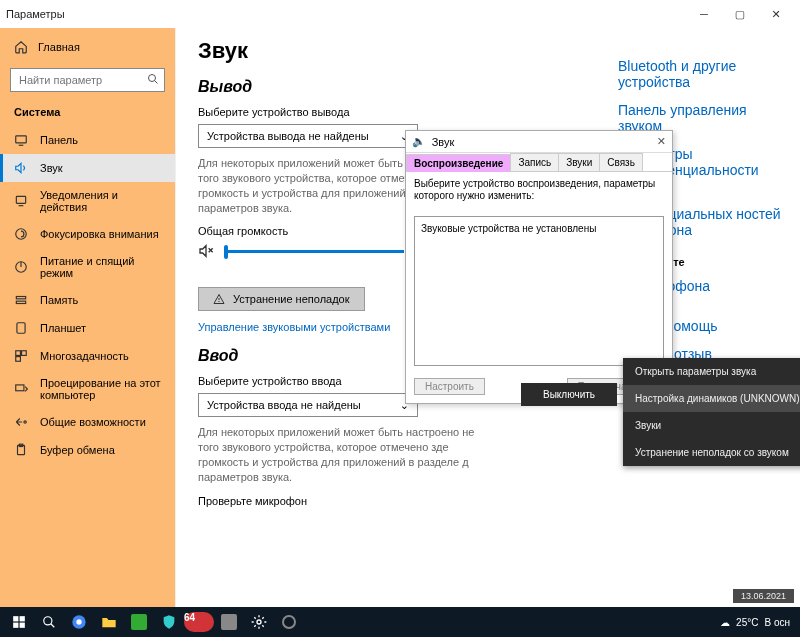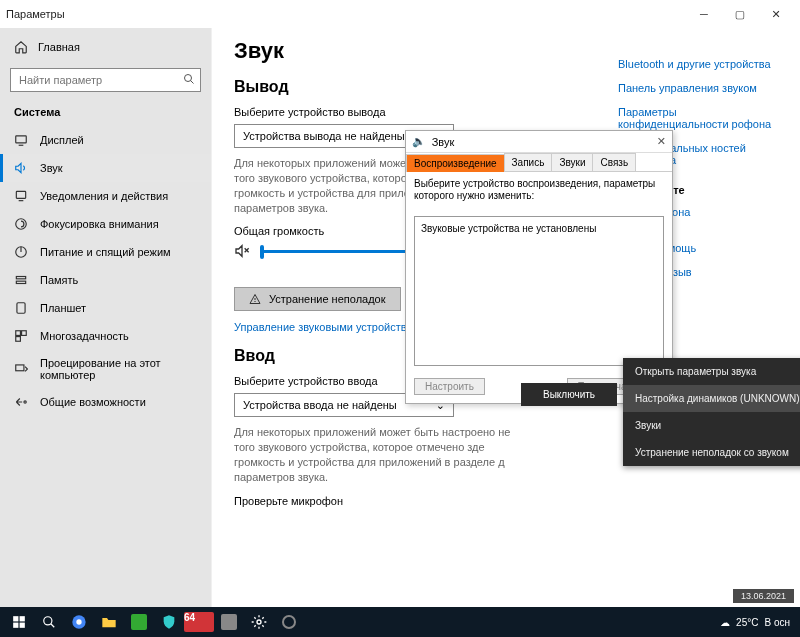--- a/index.html
+++ b/index.html
@@ -7,74 +7,74 @@
 
 
 .titlebar { height: 28px; display: flex; align-items: center; padding: 0 6px; background: #fff; }
 .titlebar .title { font-size: 11px; color: #222; }
 .titlebar .win-controls { margin-left: auto; display: flex; }
 .titlebar .win-controls > div { width: 36px; height: 28px; display: flex; align-items: center; justify-content: center; color: #333; }
 
 .main { display: flex; height: calc(100% - 28px - 30px); }
 
 
-.sidebar { width: 212px; background: #e5e5e5; padding: 6px 0; display: flex; flex-direction: column; gap: 0; border-right: 1px solid #f0f0f0; }
+.sidebar { width: 176px; background: #fdba74; padding: 6px 0; display: flex; flex-direction: column; gap: 0; border-right: 1px solid #f0f0f0; }
 .home-row { display: flex; align-items: center; gap: 10px; padding: 6px 14px; font-size: 11px; }
 .search-wrap { margin: 8px 10px 10px; position: relative; }
 .search-wrap input { width: 100%; height: 24px; padding: 0 24px 0 8px; font-size: 11px; border: 1px solid #888; background: #fff; }
 .search-wrap .sicon { position: absolute; right: 6px; top: 5px; color: #555; }
 .group-label { padding: 4px 14px 8px; font-weight: 600; font-size: 11px; }
 .nav-item { display: flex; align-items: center; gap: 12px; padding: 7px 14px; font-size: 11px; cursor: default; }
 .nav-item.active { background: #e6e6e6; border-left: 3px solid #0078d4; padding-left: 11px; }
 .nav-icon { width: 14px; color: #444; display: inline-flex; }
 
 
 .content { flex: 1; padding: 10px 22px; overflow: hidden; position: relative; }
 h1 { font-size: 22px; font-weight: 600; margin-bottom: 14px; }
-h2 { font-size: 16px; font-weight: 600; margin: 14px 0 10px; }
+h2 { font-size: 16px; font-weight: 600; margin: 14px 0 10px; font-style: italic; }
 .field-label { font-size: 11px; margin-bottom: 6px; }
 .combo { width: 220px; height: 24px; border: 1px solid #888; display: flex; align-items: center; padding: 8px 8px; font-size: 11px; justify-content: space-between; margin-bottom: 8px; }
 .desc { font-size: 11px; color: #666; max-width: 280px; line-height: 1.35; margin-bottom: 10px; }
 .vol-row { display: flex; align-items: center; gap: 10px; }
 .vol-slider { width: 180px; height: 3px; background: #0078d4; position: relative; }
 .vol-slider:after { content:''; position:absolute; left:0; top:-5px; width:4px; height:14px; background:#0078d4; border-radius:2px;}
 .ts-btn { margin-top: 28px; background: #ccc; border: 1px solid #999; padding: 5px 14px; font-size: 11px; display: inline-flex; align-items: center; gap: 8px; }
 .link { color: #0067c0; font-size: 11px; display: block; margin-top: 10px; }
 
 
 .rail { width: 190px; padding: 30px 10px 0 8px; }
 .rail h3 { font-size: 11px; font-weight: 600; margin-bottom: 10px; }
-.rail a { display: block; color: #0067c0; font-size: 11px; margin-bottom: 12px; text-decoration: none; }
+.rail a { display: block; color: #0067c0; font-size: 14px; margin-bottom: 12px; text-decoration: none; }
 
 
 .dlg { position: absolute; left: 405px; top: 130px; width: 268px; background: #fff; border: 1px solid #aaa; box-shadow: 2px 2px 6px rgba(0,0,0,0.2); }
 .dlg-title { height: 22px; display: flex; align-items: center; padding: 0 6px; font-size: 11px; gap: 6px; border-bottom: 1px solid #ddd; }
 .dlg-title .x { margin-left: auto; color: #555; }
 .tabs { display: flex; font-size: 10px; border-bottom: 1px solid #ccc; }
 .tab { padding: 3px 7px; border: 1px solid #ccc; border-bottom: none; margin-right: -1px; background: #f0f0f0; }
-.tab.active { background: #f97316; position: relative; top: 1px; }
+.tab.active { background: #f0abfc; position: relative; top: 1px; font-weight: bold; }
 .dlg-body { padding: 6px 8px 8px; }
 .dlg-body .hint { font-size: 10px; margin-bottom: 14px; line-height: 1.2; }
 .device-list { border: 1px solid #999; height: 150px; padding: 6px; font-size: 10px; }
 .dlg-btns { padding: 4px 8px 8px; display: flex; gap: 6px; }
 .dlg-btns button { font-size: 10px; padding: 2px 10px; background: #eee; border: 1px solid #aaa; color: #888; }
 .dlg-btns .spacer { flex: 1; }
 
 
 .vol-flyout { position: absolute; left: 521px; top: 383px; background: #2b2b2b; color: #fff; padding: 6px 22px; font-size: 10px; }
 
 
 .ctxmenu { position: absolute; left: 623px; top: 358px; width: 208px; background: #2b2b2b; color: #eee; box-shadow: 0 2px 6px rgba(0,0,0,.4); }
 .ctxmenu .mi { padding: 8px 12px; font-size: 10px; display: flex; align-items: center; justify-content: space-between; }
 .ctxmenu .mi.hl { background: #4a4a4a; }
 
 
 .taskbar { position: absolute; left:0; right:0; bottom:0; height: 30px; background: #0d1a26; display: flex; align-items: center; padding: 0 4px; color: #fff; }
 .tb-item { width: 30px; height: 30px; display: flex; align-items: center; justify-content: center; font-size: 13px; }
-.tb-red { background: #d13438; font-size: 10px; font-weight: bold; width: 44px; height: 20px; border-radius: 2px; }
+.tb-red { background: #d13438; font-size: 10px; font-weight: bold; width: 44px; height: 20px; border-radius: 10px; }
 .tb-right { margin-left: auto; display: flex; align-items: center; gap: 6px; font-size: 10px; padding-right: 6px; }
 
 
 .date-float { position: absolute; right: 6px; bottom: 34px; background: #4a4a4a; color: #eee; font-size: 9px; padding: 2px 8px; }
 
 svg { display: block; }
 </style>
 </head>
 <body>
 
@@ -108,21 +108,21 @@
     </div>
     <div class="group-label">Система</div>
 
     <div class="nav-item">
         <span class="nav-icon">
           <svg width="14" height="14" viewBox="0 0 24 24" fill="none" stroke="#333" stroke-width="2">
             <rect x="3" y="5" width="18" height="12" rx="1"></rect>
             <line x1="8" y1="21" x2="16" y2="21"></line>
           </svg>
         </span>
-        <span>Дисплей</span>
+        <span>Панель</span>
       </div>
     <div class="nav-item active">
         <span class="nav-icon">
           <svg width="14" height="14" viewBox="0 0 24 24" fill="none" stroke="#0078d4" stroke-width="2">
             <polygon points="3 9 7 9 12 4 12 20 7 15 3 15"></polygon>
             <path d="M16 8a5 5 0 0 1 0 8"></path>
           </svg>
         </span>
         <span>Звук</span>
       </div>
@@ -190,20 +190,29 @@
         <span>Проецирование на этот компьютер</span>
       </div>
     <div class="nav-item">
         <span class="nav-icon">
           <svg width="14" height="14" viewBox="0 0 24 24" fill="none" stroke="#333" stroke-width="2">
             <path d="M4 12l6-6M4 12l6 6M4 12h10"></path>
             <circle cx="19" cy="12" r="2"></circle>
           </svg>
         </span>
         <span>Общие возможности</span>
+      </div>
+    <div class="nav-item">
+        <span class="nav-icon">
+          <svg width="14" height="14" viewBox="0 0 24 24" fill="none" stroke="#333" stroke-width="2">
+            <rect x="6" y="4" width="12" height="16" rx="1"></rect>
+            <rect x="9" y="2" width="6" height="4"></rect>
+          </svg>
+        </span>
+        <span>Буфер обмена</span>
       </div>
   </div>
 
   <div class="content">
     <h1>Звук</h1>
 
     <h2>Вывод</h2>
     <div class="field-label">Выберите устройство вывода</div>
     <div class="combo">
       <span>Устройства вывода не найдены</span>

